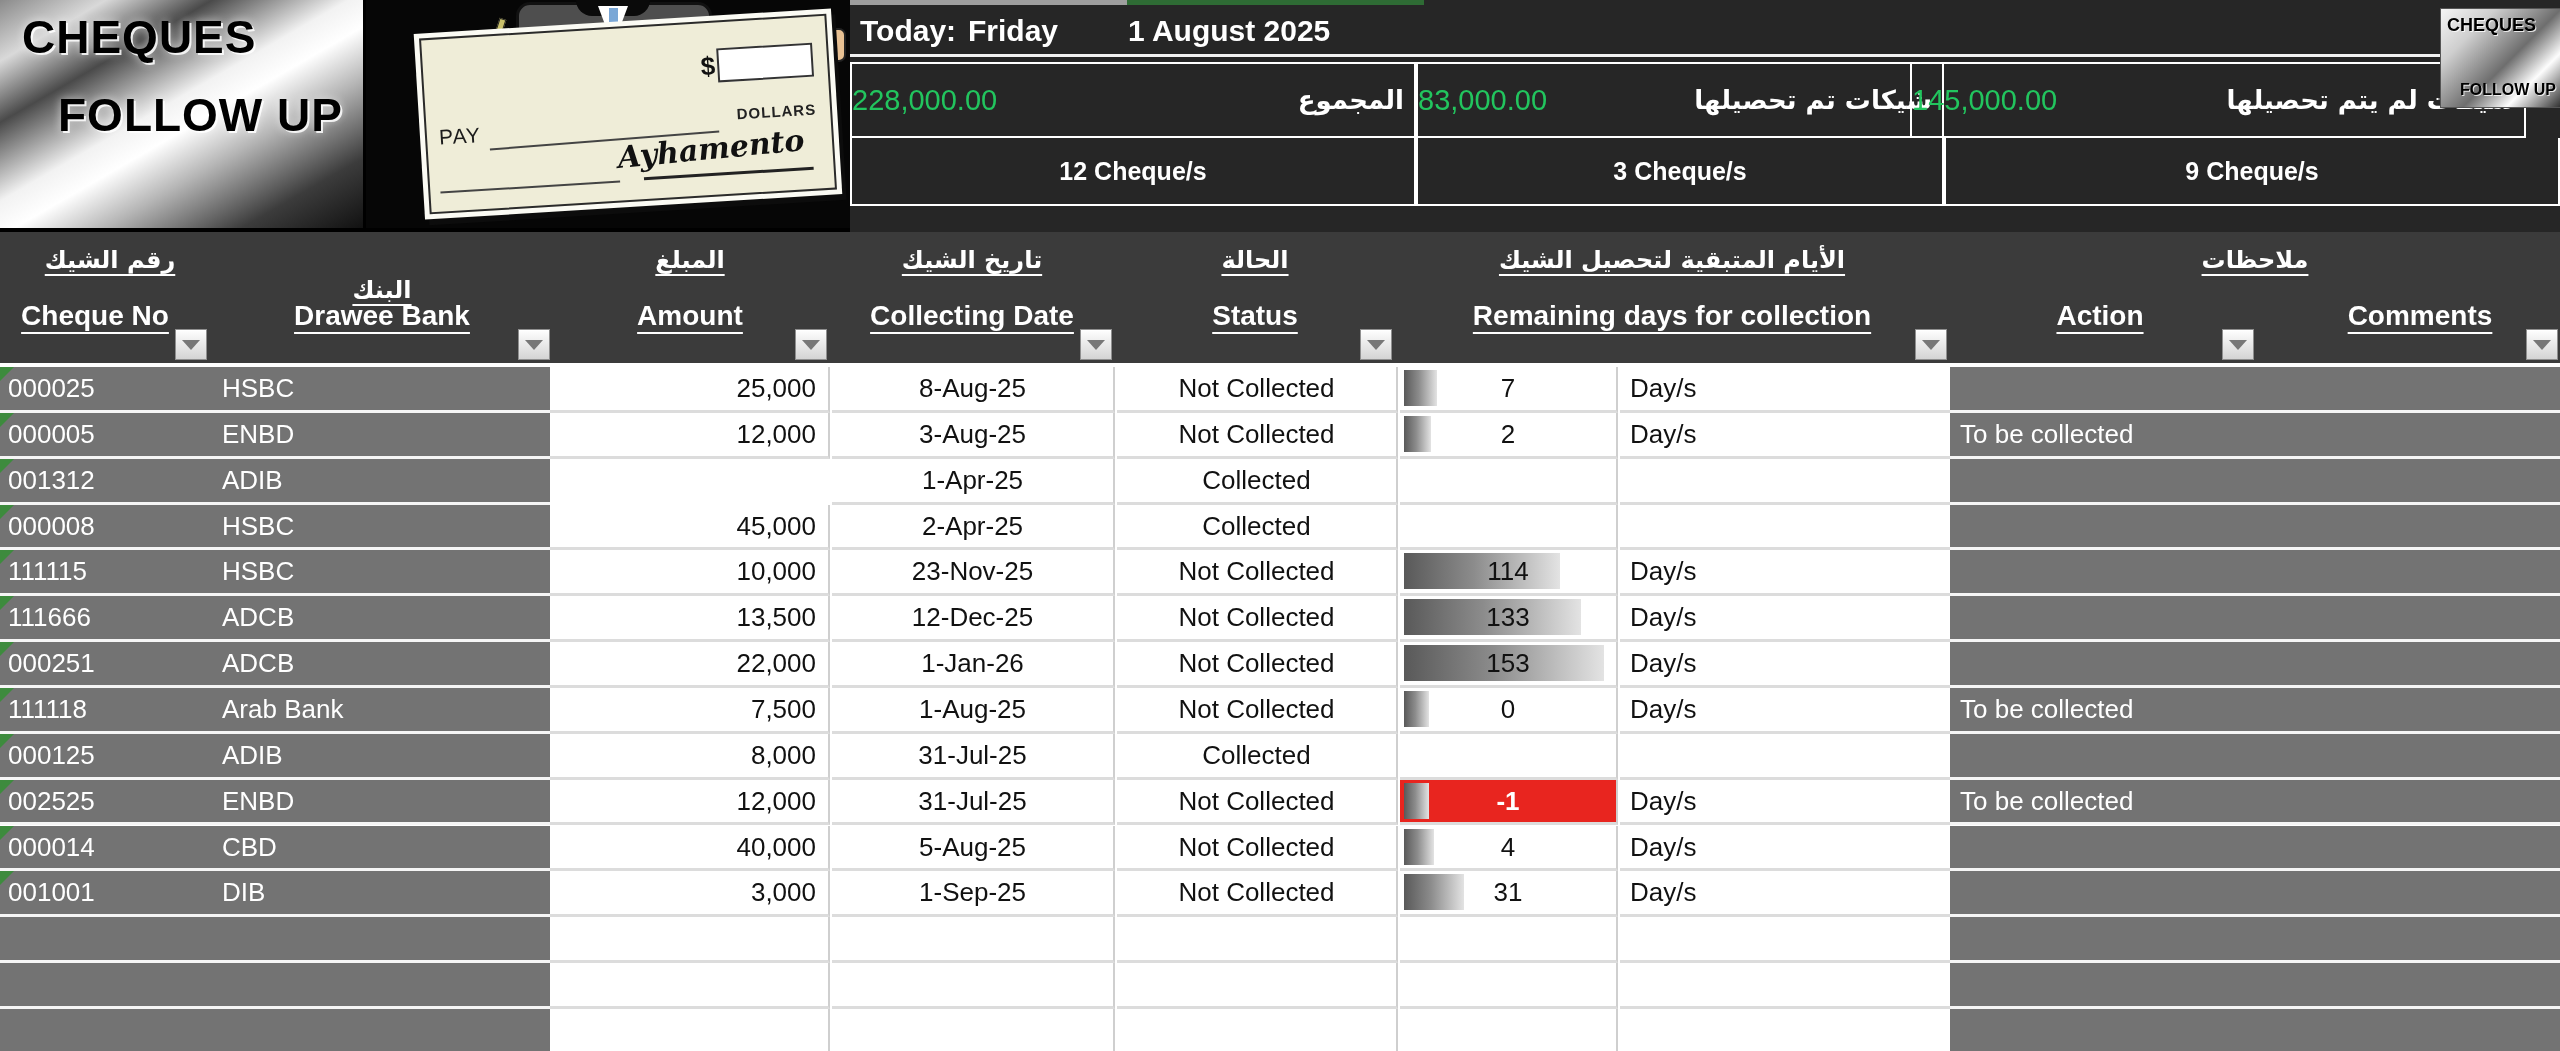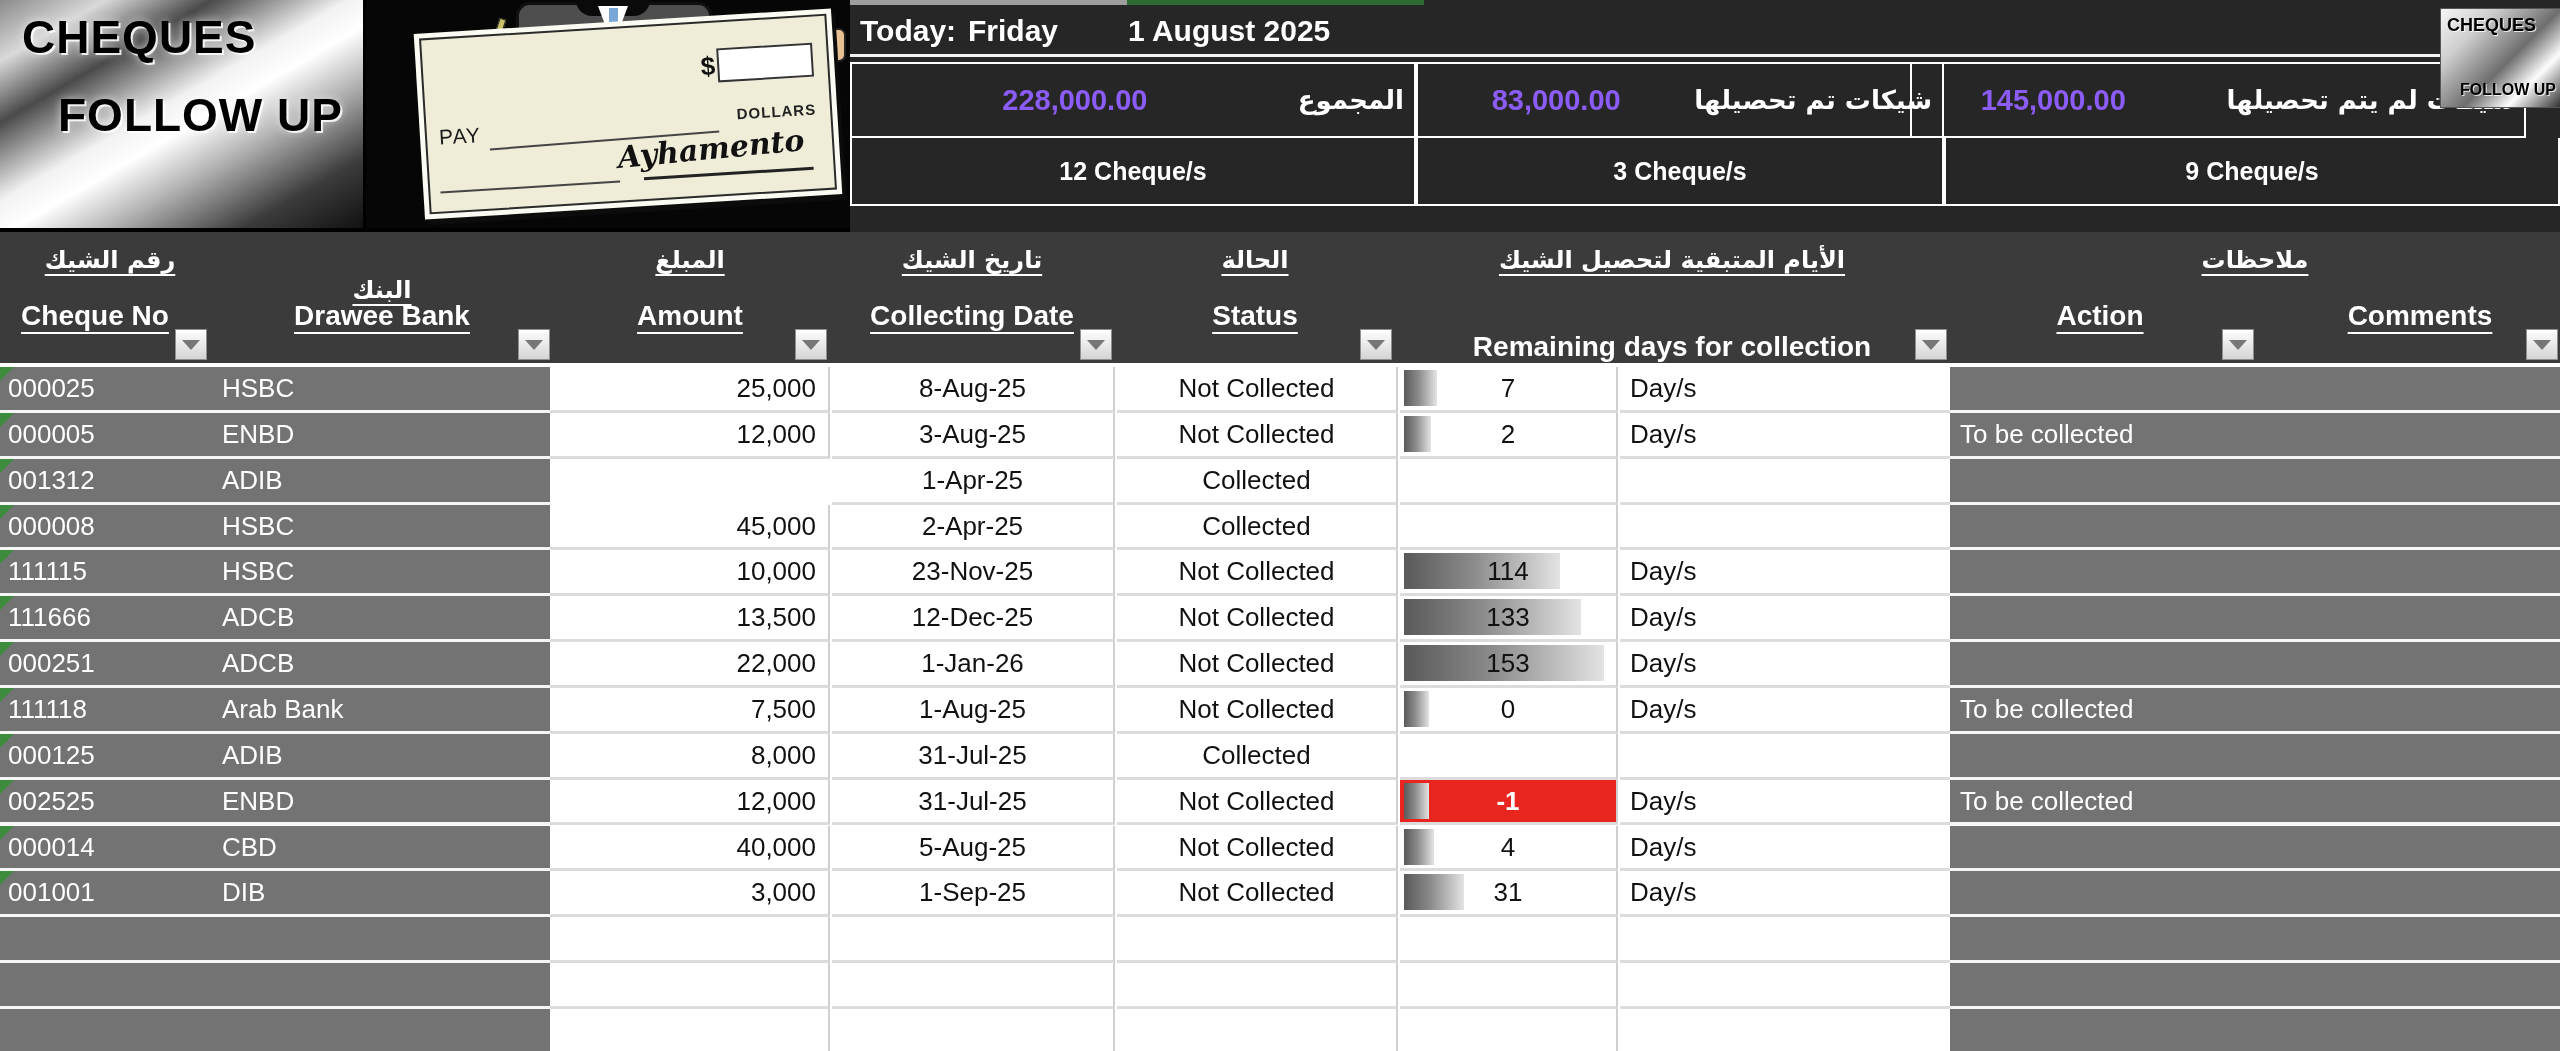--- a/index.html
+++ b/index.html
@@ -42,21 +42,21 @@
   #right-band{position:absolute;left:850px;top:0;width:1710px;height:232px;background:#262626;}
   #strip-gray{position:absolute;left:0px;top:0;width:277px;height:5px;background:#9e9e9e;}
   #strip-green{position:absolute;left:277px;top:0;width:297px;height:5px;background:#2e6b34;}
   #today-row{position:absolute;left:0;top:8px;width:1710px;height:44px;}
   .today-txt{position:absolute;color:#fff;font-weight:bold;font-size:30px;top:6px;}
   #today-label{left:10px;} #today-day{left:118px;} #today-date{left:278px;}
   #today-sep{position:absolute;left:0;top:54px;width:1710px;border-top:3px solid #f2f2f2;}
 
   #summary{position:absolute;left:0;top:62px;width:1710px;height:146px;}
   .sum-cell{position:absolute;top:0;height:76px;border:2px solid #fff;box-sizing:border-box;display:flex;align-items:center;}
-  .sum-val{flex:1;text-align:center;color:#8b5cf6;font-weight:bold;font-size:29px;}
+  .sum-val{flex:1;text-align:left;color:#22c55e;font-weight:normal;font-size:29px;}
   .sum-lab{color:#fff;font-weight:bold;font-size:26px;padding-right:10px;white-space:nowrap;}
   .cnt-cell{position:absolute;top:76px;height:68px;border:2px solid #fff;border-top:none;box-sizing:border-box;
             display:flex;align-items:center;justify-content:center;color:#fff;font-weight:bold;font-size:25px;}
 
   #badge{position:absolute;left:2440px;top:8px;width:120px;height:98px;
          background:linear-gradient(135deg,#f5f5f5 0%,#cfcfcf 25%,#6e6e6e 55%,#fdfdfd 75%,#2f2f2f 100%);
          border:1px solid #555;}
   .badge-line{position:absolute;color:#000;font-weight:bold;text-shadow:1px 1px 0 rgba(255,255,255,.8);}
   #badge-l1{left:6px;top:6px;font-size:18px;}
   #badge-l2{right:5px;bottom:8px;font-size:16px;}
@@ -184,21 +184,21 @@
       <div class="filter-tri"></div>
     </div>
     <div class="hdr-en" style="left: 972px;">Collecting Date</div>
     <div class="filter-btn" style="left: 1080px;">
       <div class="filter-tri"></div>
     </div>
     <div class="hdr-en" style="left: 1255px;">Status</div>
     <div class="filter-btn" style="left: 1360px;">
       <div class="filter-tri"></div>
     </div>
-    <div class="hdr-en" style="left: 1672px; margin-top: 31px;">Remaining days for collection</div>
+    <div class="hdr-en" style="left: 1672px;">Remaining days for collection</div>
     <div class="filter-btn" style="left: 1915px;">
       <div class="filter-tri"></div>
     </div>
     <div class="hdr-en" style="left: 2100px;">Action</div>
     <div class="filter-btn" style="left: 2222px;">
       <div class="filter-tri"></div>
     </div>
     <div class="hdr-en" style="left: 2420px;">Comments</div>
     <div class="filter-btn" style="left: 2526px;">
       <div class="filter-tri"></div>

